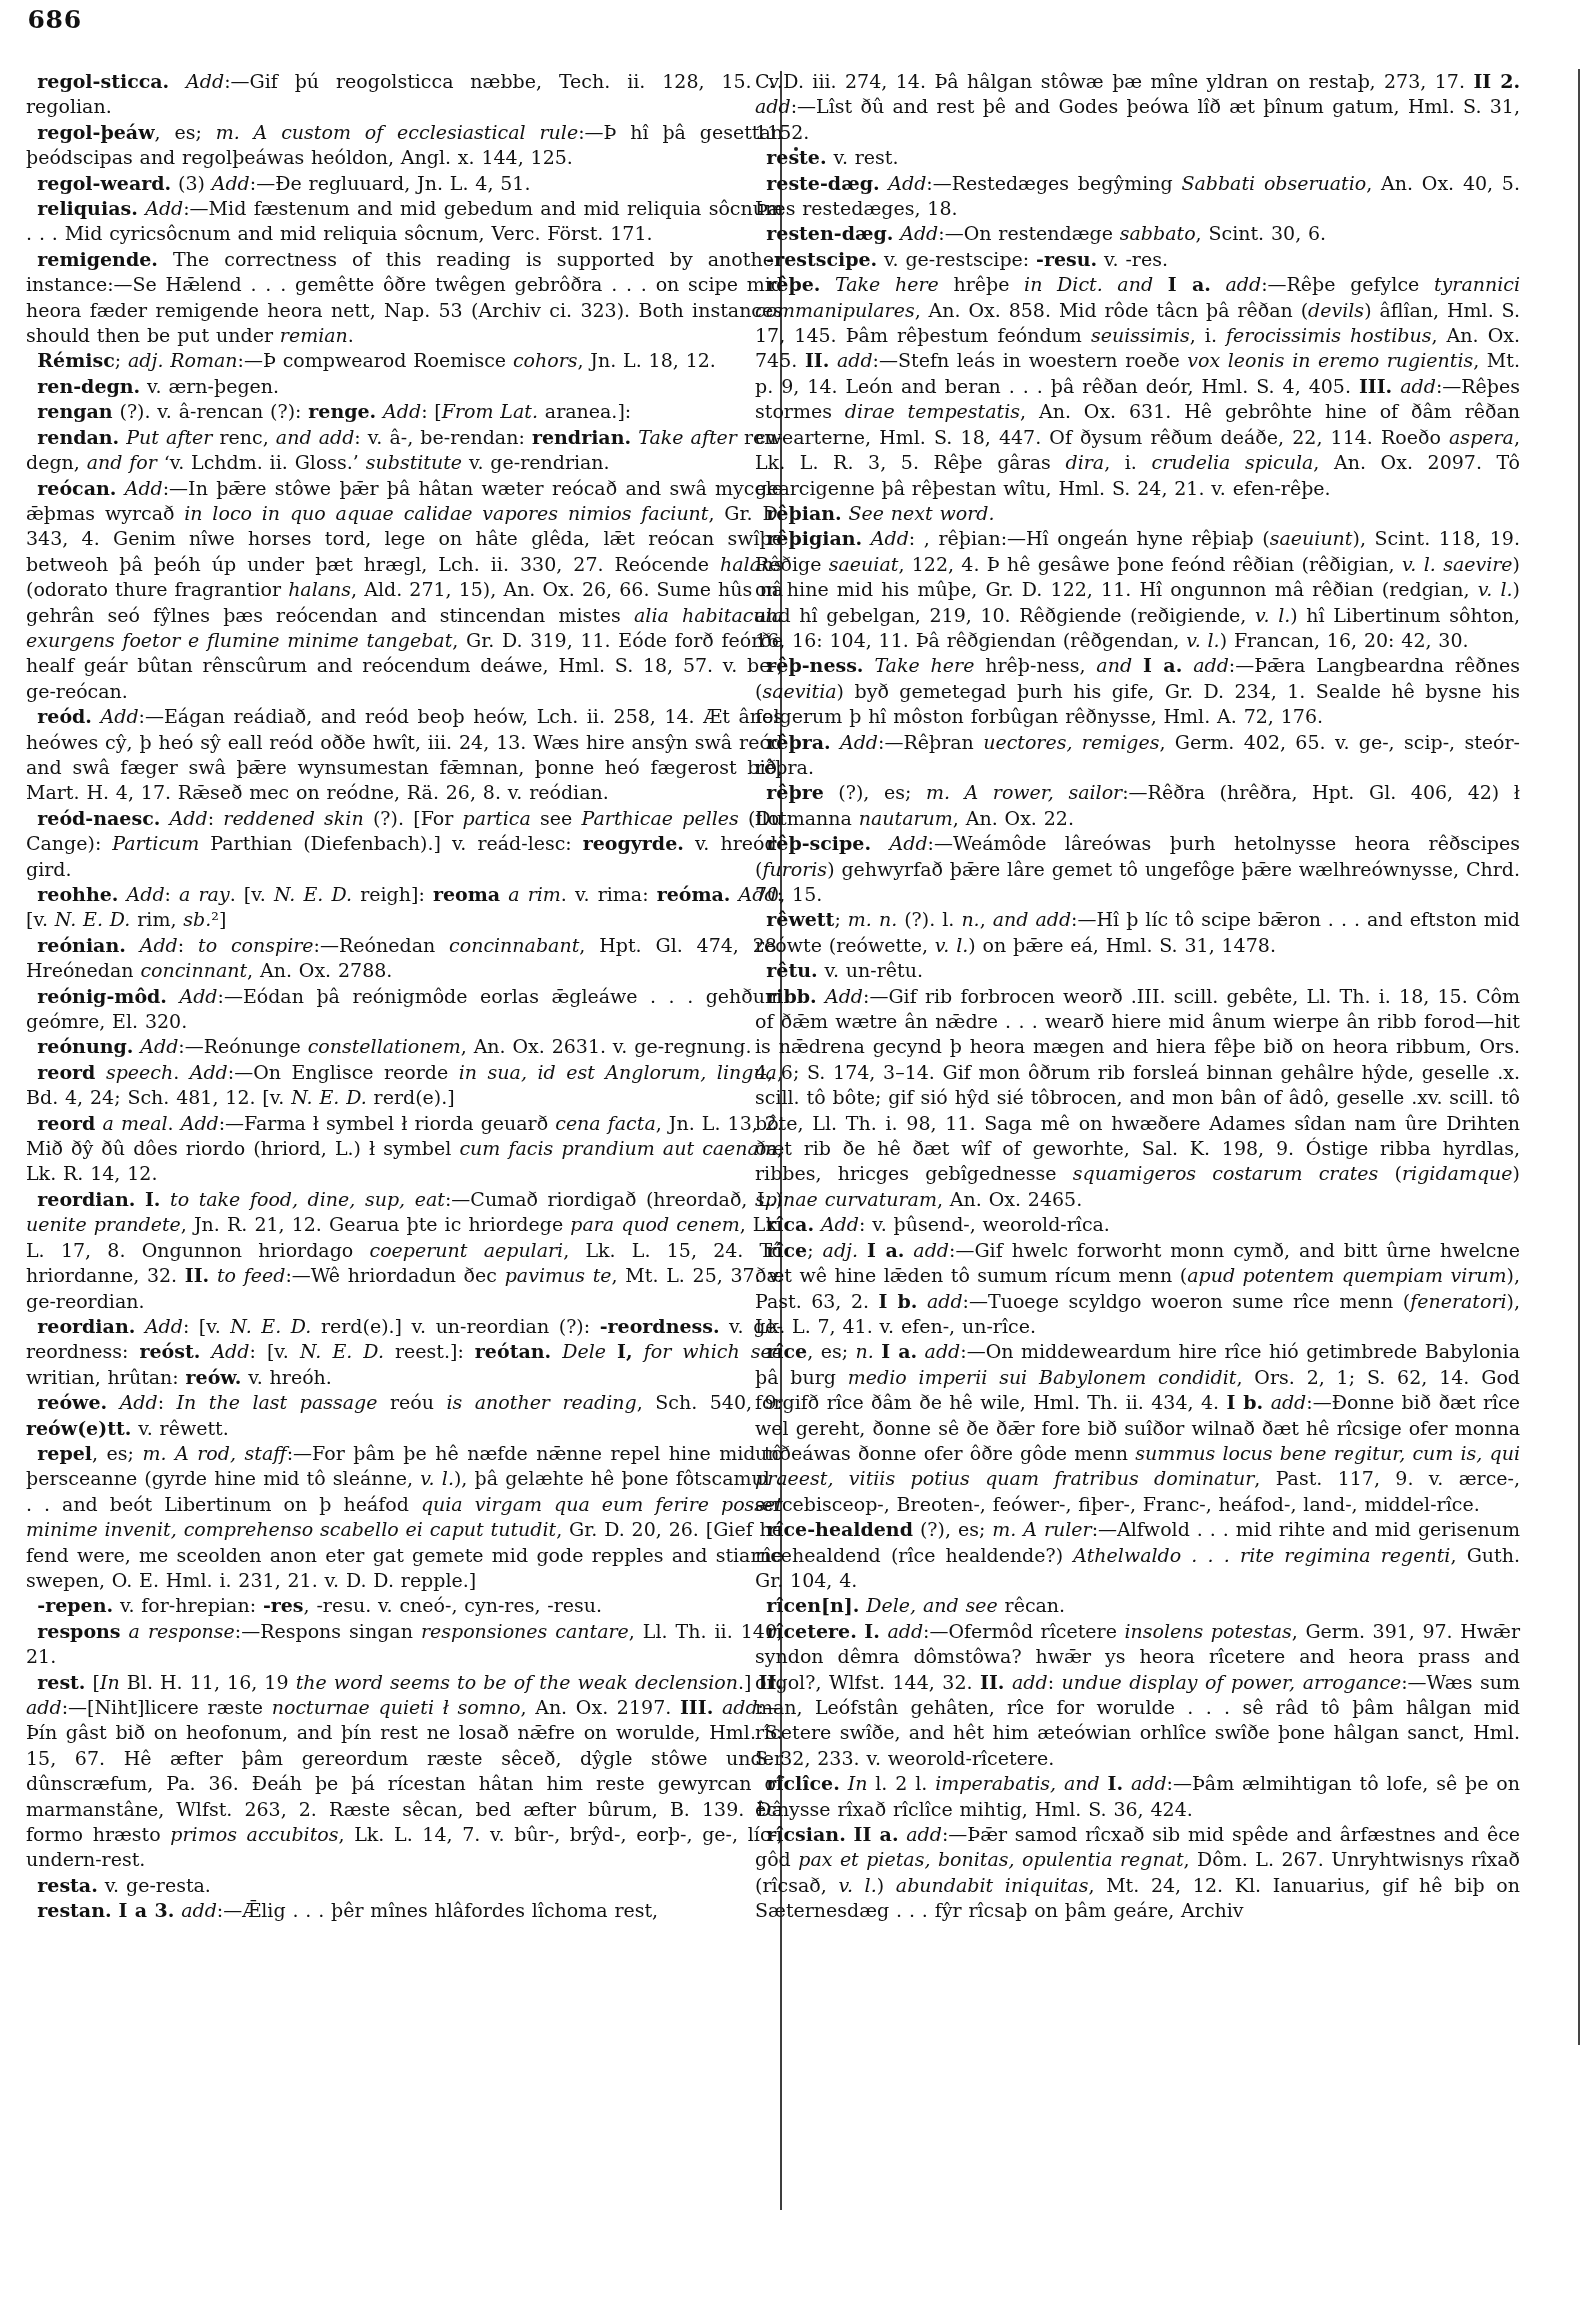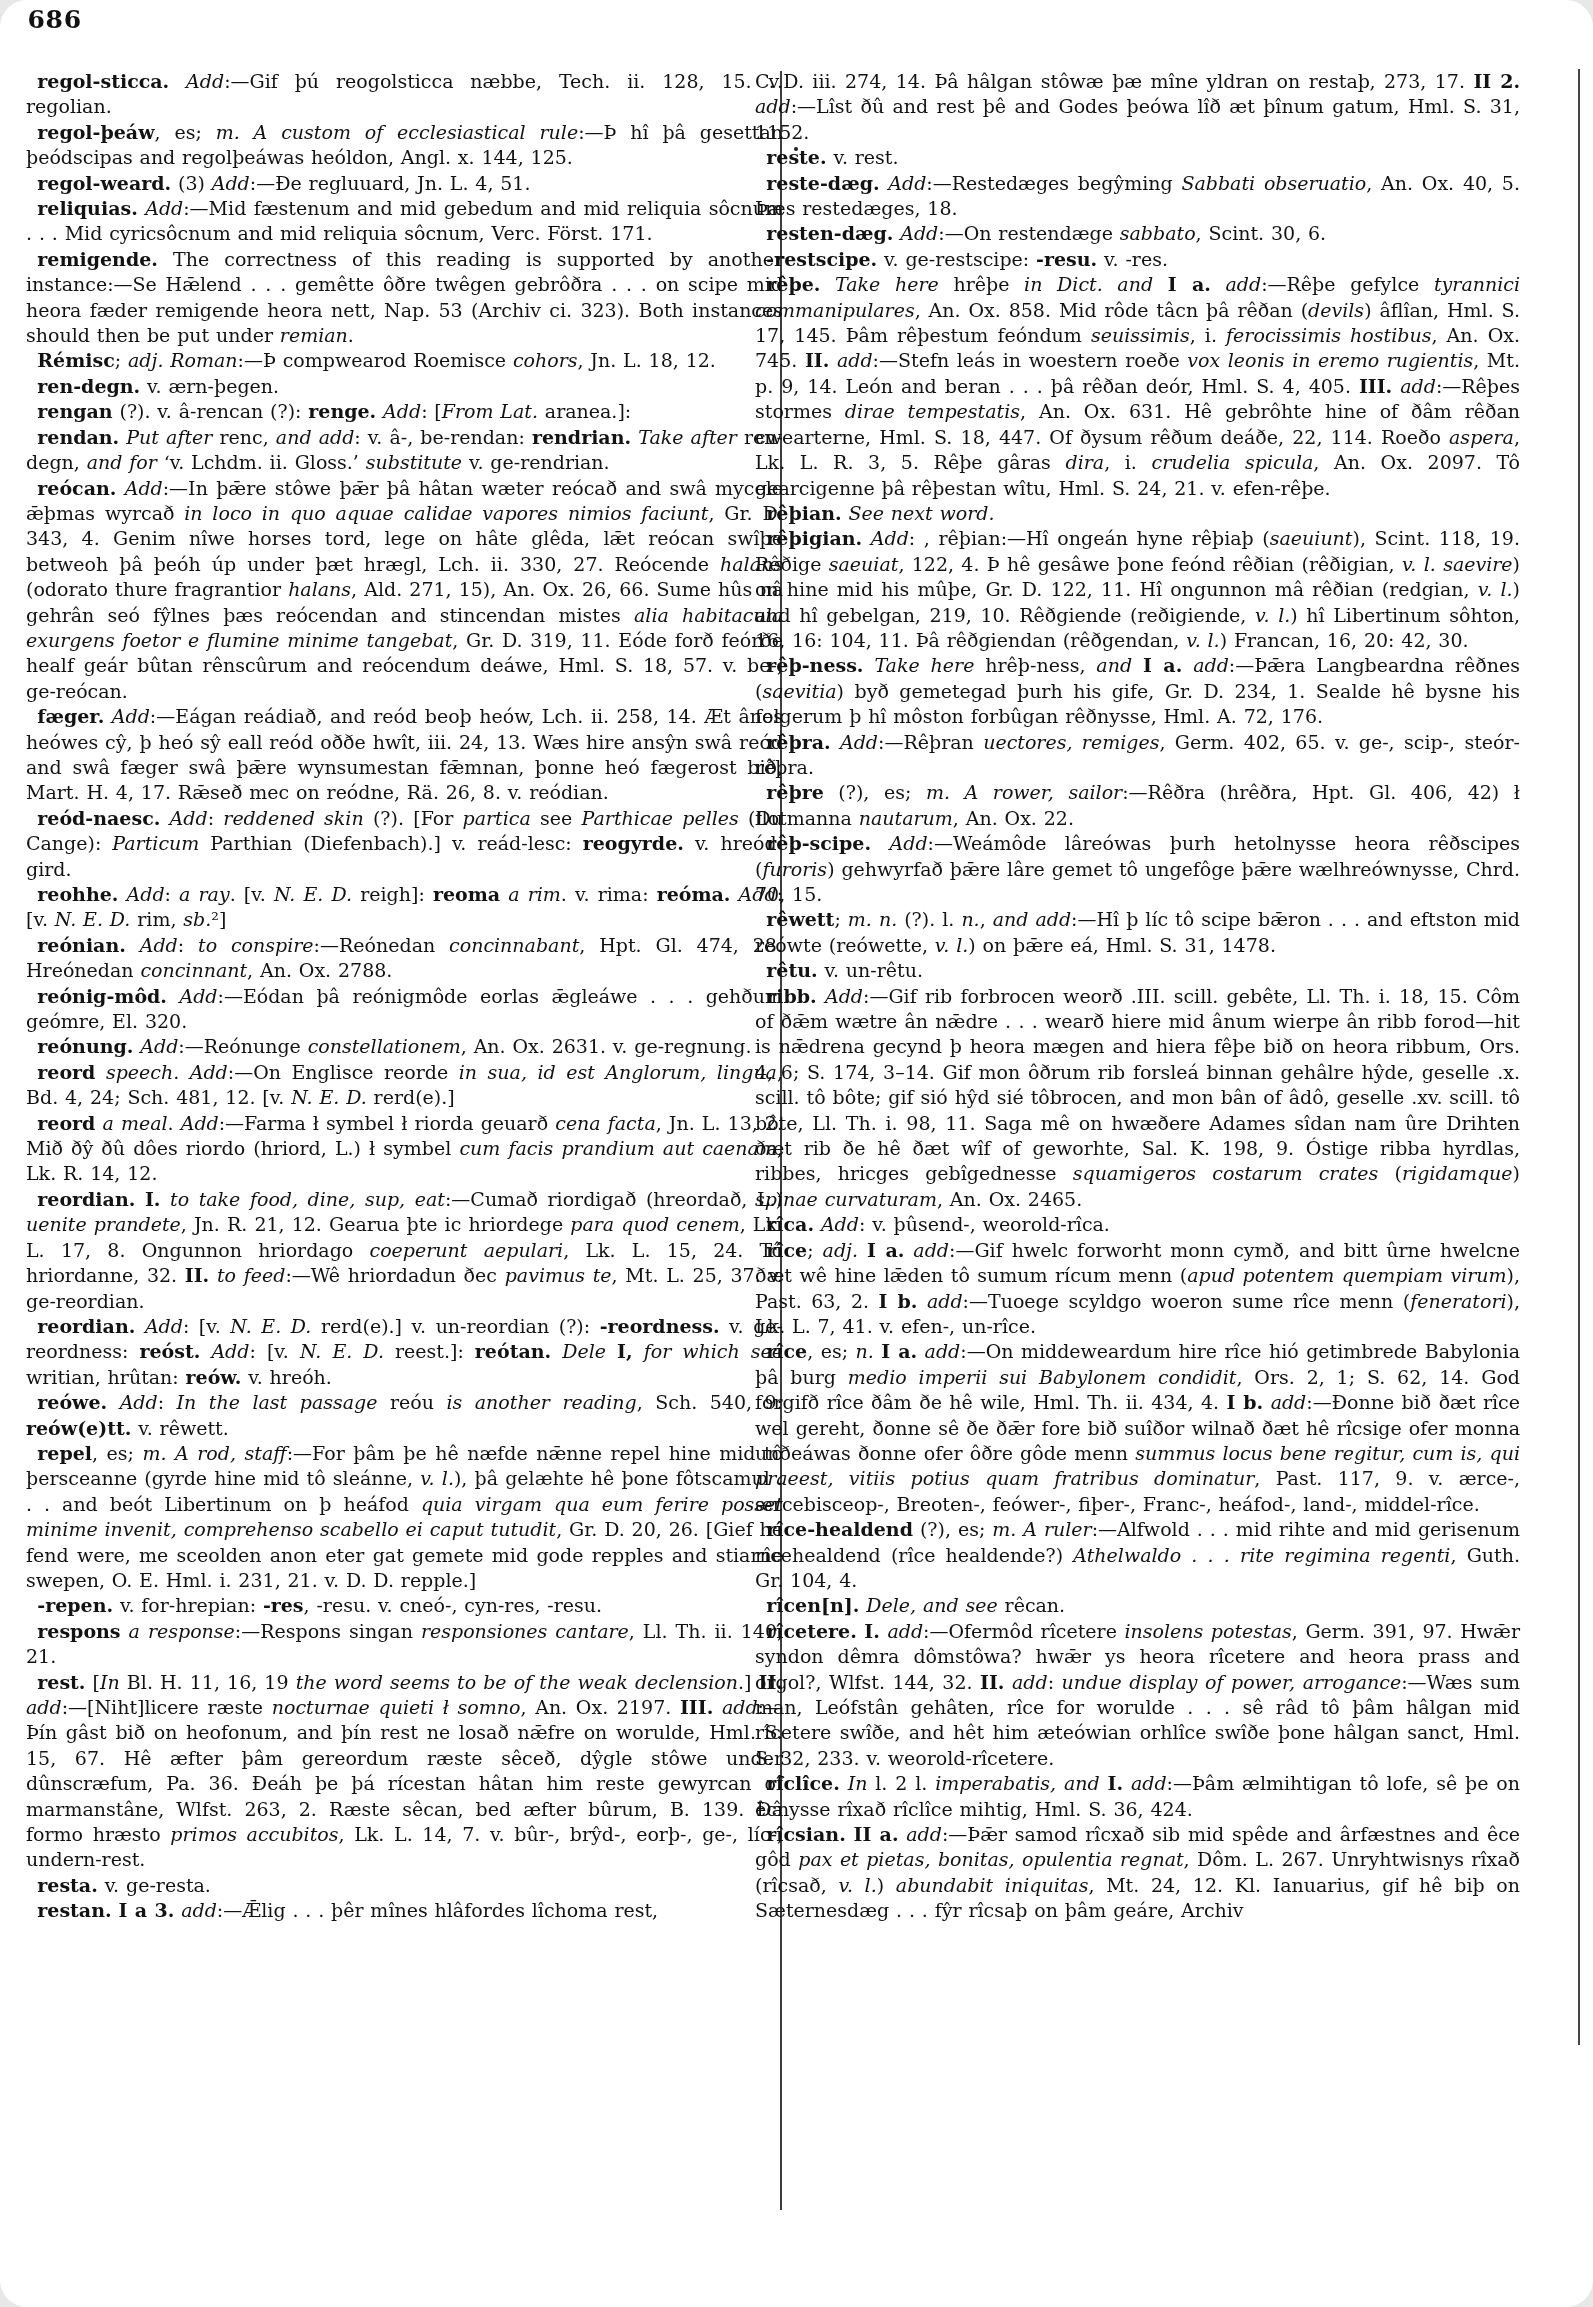--- a/index.html
+++ b/index.html
@@ -3,21 +3,20 @@
 <meta charset="utf-8">
 <style>
   html,body{margin:0;padding:0;background:#e8e8e8;}
   .page{
     position:relative;
     width:1593px;height:2307px;
     background:#ffffff;
     color:#121212;
     font-family:"DejaVu Serif","Liberation Serif",serif;
     overflow:hidden;
-    border-radius:27px;
   }
   .page-number{
     position:absolute;left:27.4px;top:4.8px;
     font-size:25px;font-weight:bold;letter-spacing:0.8px;
   }
   .running-head{
     position:absolute;left:0;top:6.5px;width:100%;
     text-align:center;
     font-size:27px;letter-spacing:2.4px;
     font-weight:600;
@@ -62,21 +61,21 @@
       <p class="entry"><b>regol-sticca.</b>  <i>Add</i>:—Gif þú reogolsticca næbbe, Tech. ii. 128, 15. v. regolian.</p>
       <p class="entry"><b>regol-þeáw</b>, es; <i>m.</i>  <i>A custom of ecclesiastical rule</i>:—Þ hî þâ gesettan þeódscipas and regolþeáwas heóldon, Angl. x. 144, 125.</p>
       <p class="entry"><b>regol-weard.</b>  (3) <i>Add</i>:—Ðe regluuard, Jn. L. 4, 51.</p>
       <p class="entry"><b>reliquias.</b>  <i>Add</i>:—Mid fæstenum and mid gebedum and mid reliquia sôcnum . . . Mid cyricsôcnum and mid reliquia sôcnum, Verc. Först. 171.</p>
       <p class="entry"><b>remigende.</b>  The correctness of this reading is supported by another instance:—Se Hǣlend . . . gemêtte ôðre twêgen gebrôðra . . . on scipe mid heora fæder remigende heora nett, Nap. 53 (Archiv ci. 323).  Both instances should then be put under <i>remian</i>.</p>
       <p class="entry"><b>Rémisc</b>; <i>adj. Roman</i>:—Þ compwearod Roemisce <i>cohors</i>, Jn. L. 18, 12.</p>
       <p class="entry"><b>ren-degn.</b>  v. ærn-þegen.</p>
       <p class="entry"><b>rengan</b> (?).  v. â-rencan (?): <b>renge.</b>  <i>Add</i>: [<i>From Lat.</i> aranea.]:</p>
       <p class="entry"><b>rendan.</b>  <i>Put after</i> renc, <i>and add</i>: v. â-, be-rendan: <b>rendrian.</b>  <i>Take after</i> ren-degn, <i>and for</i> ‘v. Lchdm. ii. Gloss.’  <i>substitute</i> v. ge-rendrian.</p>
       <p class="entry"><b>reócan.</b>  <i>Add</i>:—In þǣre stôwe þǣr þâ hâtan wæter reócað and swâ mycele ǣþmas wyrcað <i>in loco in quo aquae calidae vapores nimios faciunt</i>, Gr. D. 343, 4.  Genim nîwe horses tord, lege on hâte glêda, lǣt reócan swîþe betweoh þâ þeóh úp under þæt hrægl, Lch. ii. 330, 27.  Reócende <i>halans</i> (odorato thure fragrantior <i>halans</i>, Ald. 271, 15), An. Ox. 26, 66.  Sume hûs nâ gehrân seó fŷlnes þæs reócendan and stincendan mistes <i>alia habitacula exurgens foetor e flumine minime tangebat</i>, Gr. D. 319, 11.  Eóde forð feórðe healf geár bûtan rênscûrum and reócendum deáwe, Hml. S. 18, 57.  v. be-, ge-reócan.</p>
-      <p class="entry"><b>fæger.</b>  <i>Add</i>:—Eágan reádiað, and reód beoþ heów, Lch. ii. 258, 14.  Æt ânes heówes cŷ, þ heó sŷ eall reód oððe hwît, iii. 24, 13.  Wæs hire ansŷn swâ reód and swâ fæger swâ þǣre wynsumestan fǣmnan, þonne heó fægerost bið, Mart. H. 4, 17.  Rǣseð mec on reódne, Rä. 26, 8.  v. reódian.</p>
+      <p class="entry"><b>reód.</b>  <i>Add</i>:—Eágan reádiað, and reód beoþ heów, Lch. ii. 258, 14.  Æt ânes heówes cŷ, þ heó sŷ eall reód oððe hwît, iii. 24, 13.  Wæs hire ansŷn swâ reód and swâ fæger swâ þǣre wynsumestan fǣmnan, þonne heó fægerost bið, Mart. H. 4, 17.  Rǣseð mec on reódne, Rä. 26, 8.  v. reódian.</p>
       <p class="entry"><b>reód-naesc.</b>  <i>Add</i>: <i>reddened skin</i> (?).  [For <i>partica</i> see <i>Parthicae pelles</i> (Du Cange): <i>Particum</i> Parthian (Diefenbach).]  v. reád-lesc: <b>reogyrde.</b>  v. hreód-gird.</p>
       <p class="entry"><b>reohhe.</b>  <i>Add</i>: <i>a ray</i>.  [v. <i>N. E. D.</i> reigh]: <b>reoma</b> <i>a rim</i>.  v. rima: <b>reóma.</b>  <i>Add</i>: [v. <i>N. E. D.</i> rim, <i>sb.</i>²]</p>
       <p class="entry"><b>reónian.</b>  <i>Add</i>: <i>to conspire</i>:—Reónedan <i>concinnabant</i>, Hpt. Gl. 474, 28.  Hreónedan <i>concinnant</i>, An. Ox. 2788.</p>
       <p class="entry"><b>reónig-môd.</b>  <i>Add</i>:—Eódan þâ reónigmôde eorlas ǣgleáwe . . . gehðum geómre, El. 320.</p>
       <p class="entry"><b>reónung.</b>  <i>Add</i>:—Reónunge <i>constellationem</i>, An. Ox. 2631.  v. ge-regnung.</p>
       <p class="entry"><b>reord</b> <i>speech</i>.  <i>Add</i>:—On Englisce reorde <i>in sua, id est Anglorum, lingua</i>, Bd. 4, 24; Sch. 481, 12.  [v. <i>N. E. D.</i> rerd(e).]</p>
       <p class="entry"><b>reord</b> <i>a meal</i>.  <i>Add</i>:—Farma ł symbel ł riorda geuarð <i>cena facta</i>, Jn. L. 13, 2.  Mið ðŷ ðû dôes riordo (hriord, L.) ł symbel <i>cum facis prandium aut caenam</i>, Lk. R. 14, 12.</p>
       <p class="entry"><b>reordian.</b>  <b>I.</b>  <i>to take food, dine, sup, eat</i>:—Cumað riordigað (hreordað, L.) <i>uenite prandete</i>, Jn. R. 21, 12.  Gearua þte ic hriordege <i>para quod cenem</i>, Lk. L. 17, 8.  Ongunnon hriordago <i>coeperunt aepulari</i>, Lk. L. 15, 24.  Tô hriordanne, 32.  <b>II.</b> <i>to feed</i>:—Wê hriordadun ðec <i>pavimus te</i>, Mt. L. 25, 37.  v. ge-reordian.</p>
       <p class="entry"><b>reordian.</b>  <i>Add</i>: [v. <i>N. E. D.</i> rerd(e).]  v. un-reordian (?): <b>-reordness.</b>  v. ge-reordness: <b>reóst.</b>  <i>Add</i>: [v. <i>N. E. D.</i> reest.]: <b>reótan.</b>  <i>Dele</i> <b>I,</b> <i>for which see</i> writian, hrûtan: <b>reów.</b>  v. hreóh.</p>
       <p class="entry"><b>reówe.</b>  <i>Add</i>: <i>In the last passage</i> reóu <i>is another reading</i>, Sch. 540, 9: <b>reów(e)tt.</b>  v. rêwett.</p>

